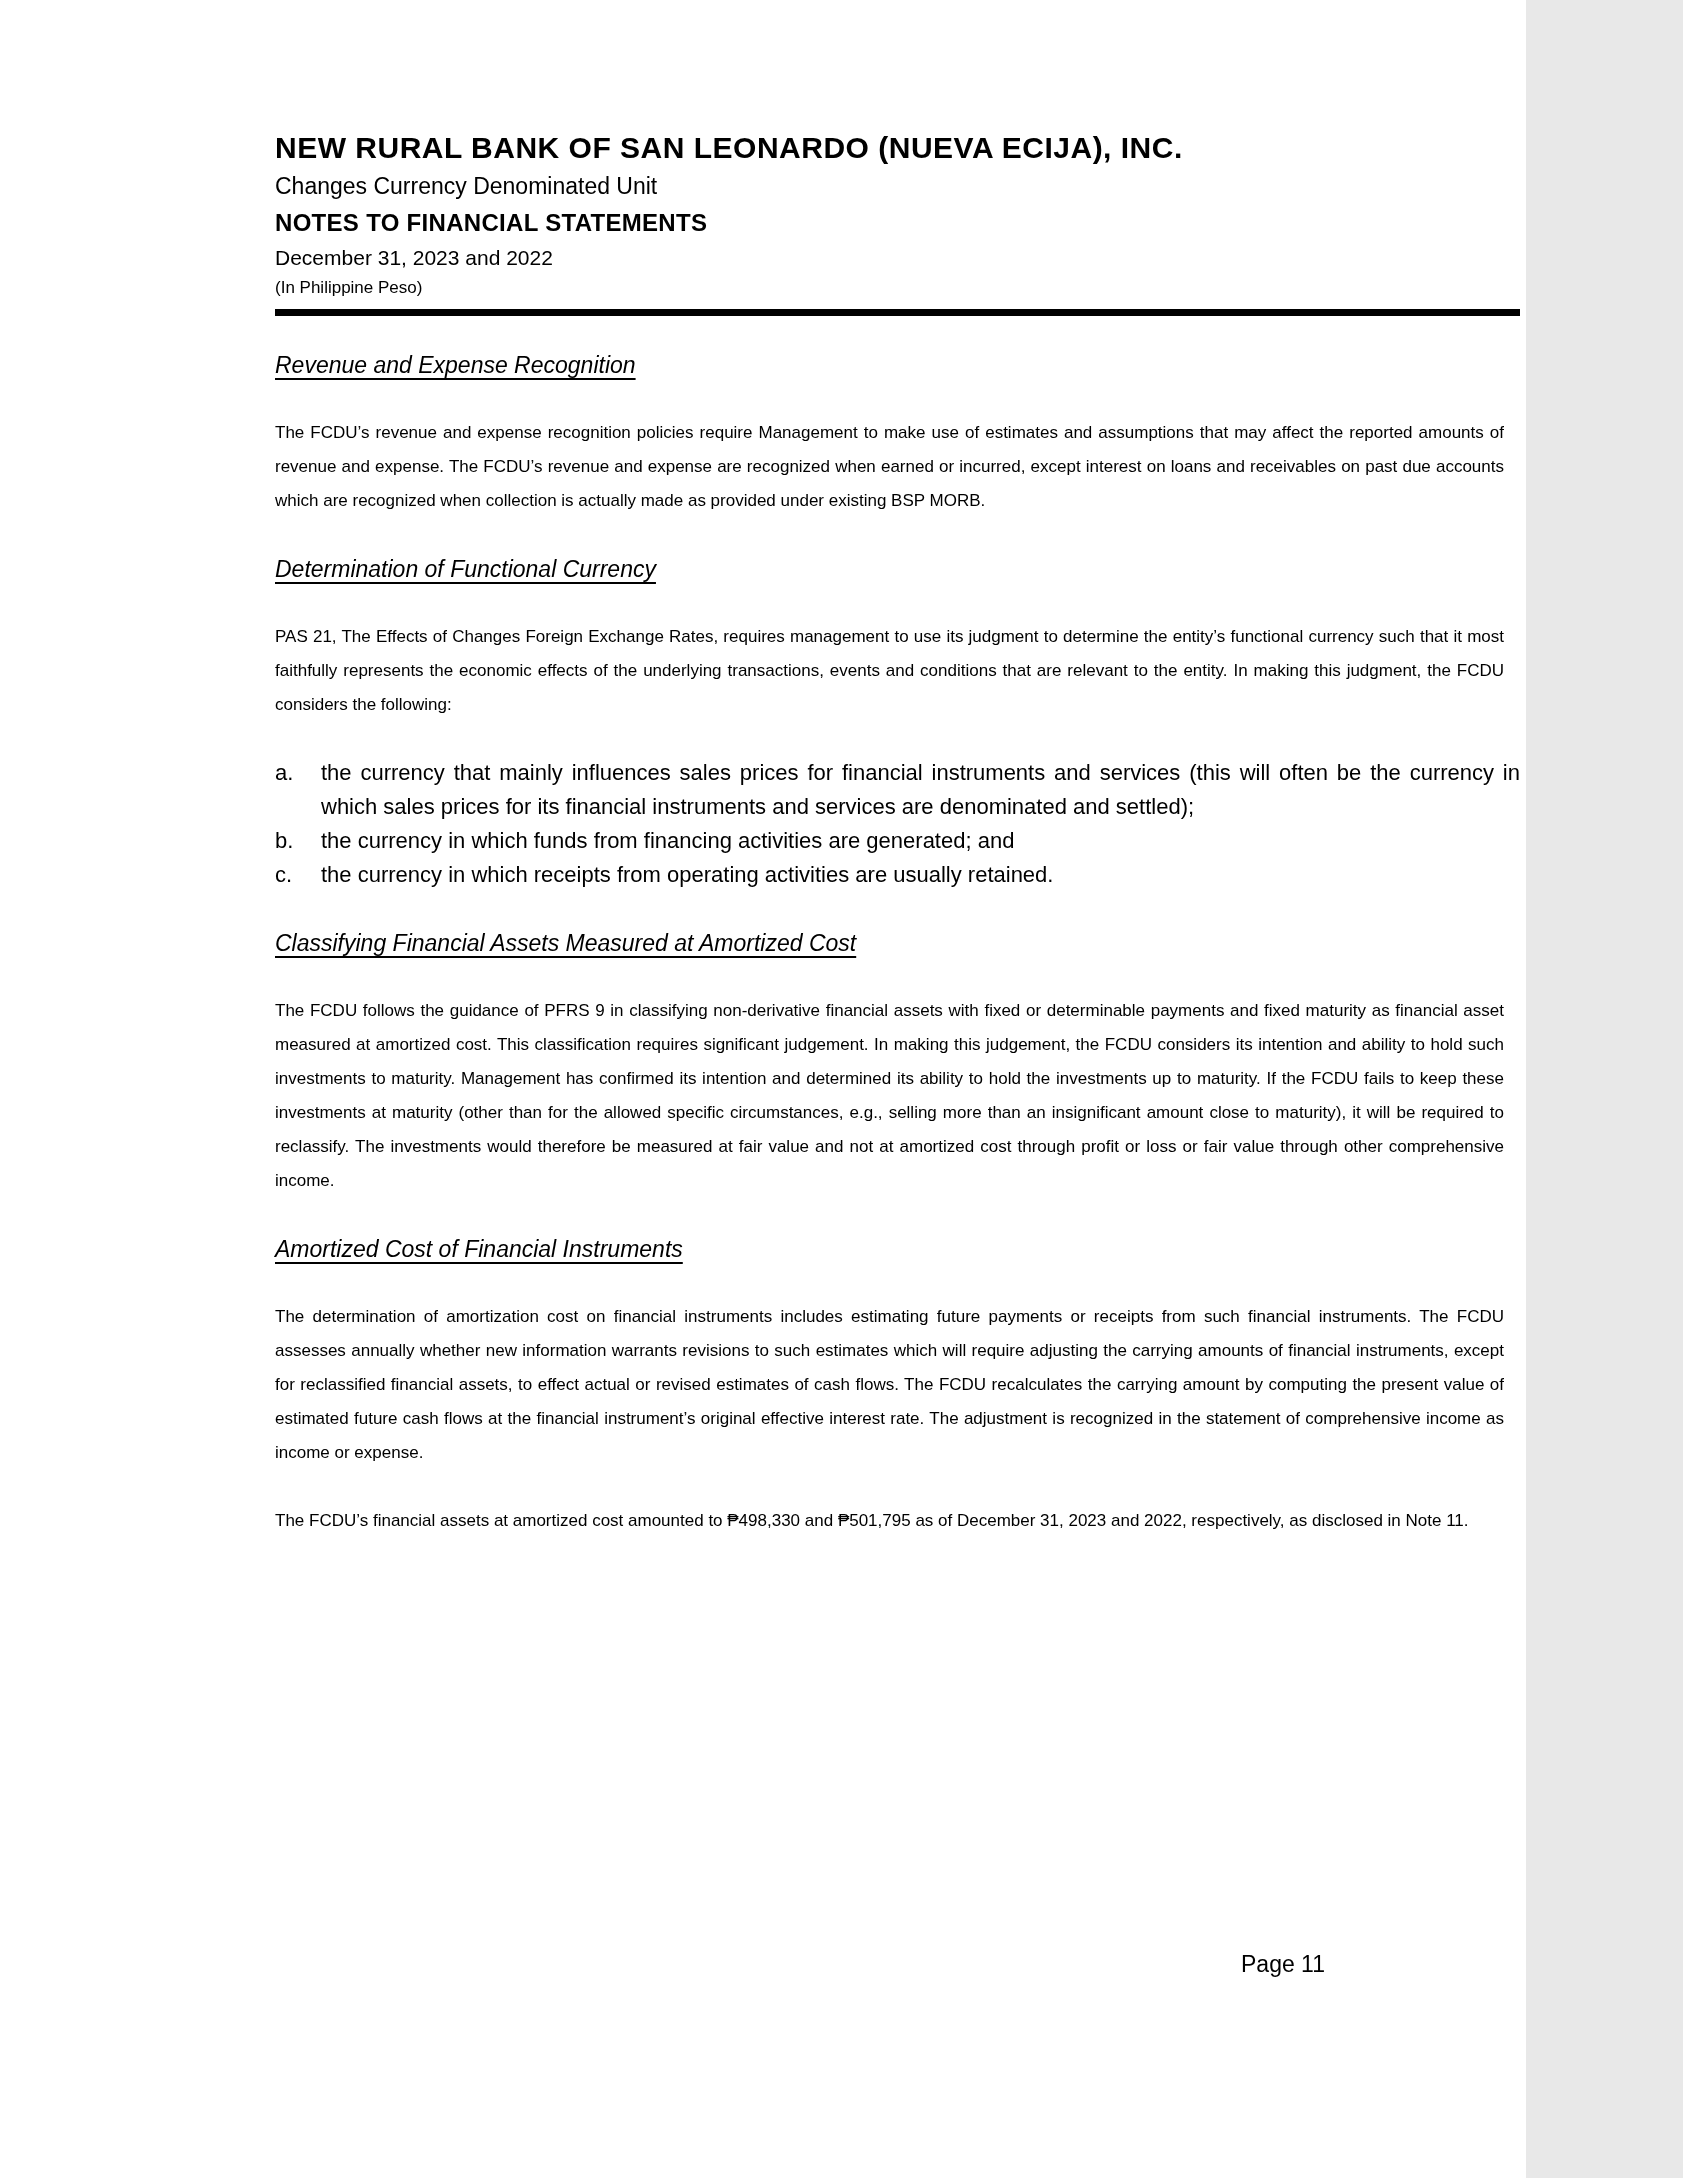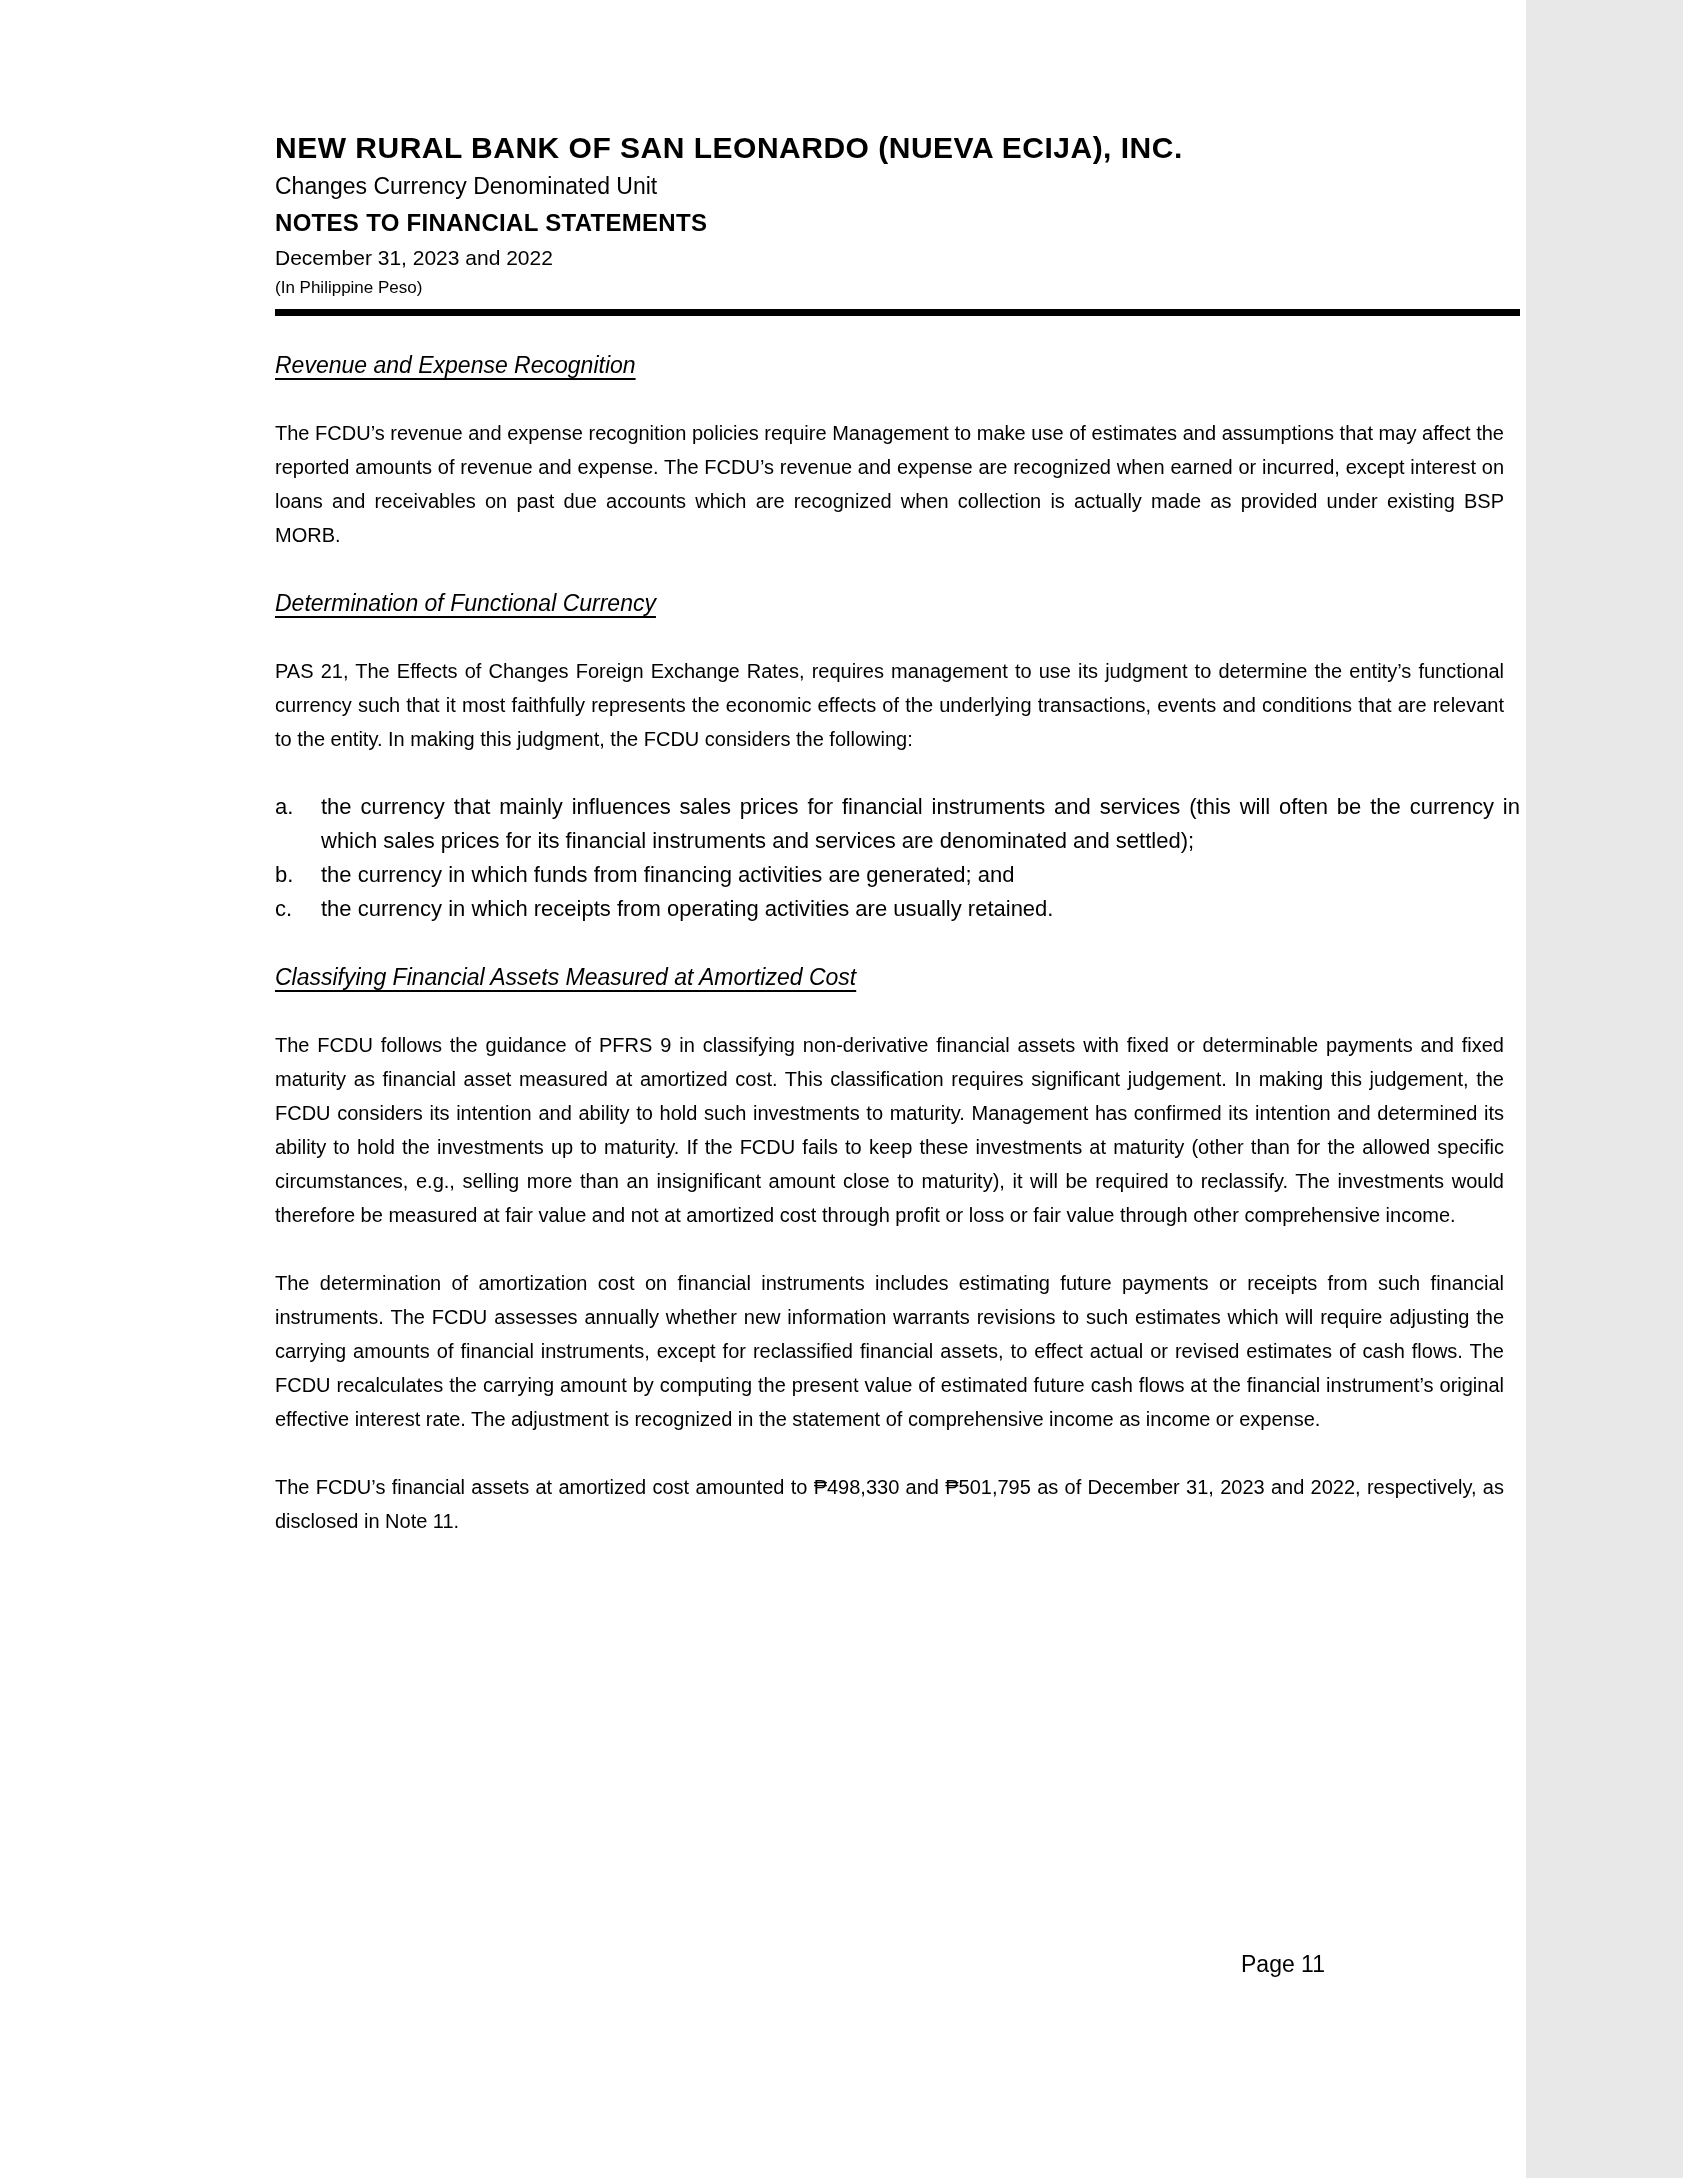--- a/index.html
+++ b/index.html
@@ -60,21 +60,21 @@
   h2.h-italic-underline {
     font-style: italic;
     text-decoration: underline;
     text-decoration-thickness: 2px;
     text-underline-offset: 5px;
   }
   h2.h-bold {
     font-weight: bold;
   }
   p {
-    font-size: 20px;
+    font-size: 17px;
     line-height: 34px;
     text-align: justify;
     margin: 0 16px 34px 0;
   }
   .doc-list {
     margin: 0 0 34px 0;
   }
   .doc-list-item {
     position: relative;
     padding-left: 46px;
@@ -135,20 +135,21 @@
           </div>
         </div>
       </section>
 
       <section>
         <h2 class="h-italic-underline">Classifying Financial Assets Measured at Amortized Cost</h2>
         <p>The FCDU follows the guidance of PFRS 9 in classifying non-derivative financial assets with fixed or determinable payments and fixed maturity as financial asset measured at amortized cost. This classification requires significant judgement. In making this judgement, the FCDU considers its intention and ability to hold such investments to maturity. Management has confirmed its intention and determined its ability to hold the investments up to maturity. If the FCDU fails to keep these investments at maturity (other than for the allowed specific circumstances, e.g., selling more than an insignificant amount close to maturity), it will be required to reclassify. The investments would therefore be measured at fair value and not at amortized cost through profit or loss or fair value through other comprehensive income.</p>
       </section>
 
       <section>
+        <h2 class="h-italic-underline">Amortized Cost of Financial Instruments</h2>
         <p>The determination of amortization cost on financial instruments includes estimating future payments or receipts from such financial instruments. The FCDU assesses annually whether new information warrants revisions to such estimates which will require adjusting the carrying amounts of financial instruments, except for reclassified financial assets, to effect actual or revised estimates of cash flows. The FCDU recalculates the carrying amount by computing the present value of estimated future cash flows at the financial instrument’s original effective interest rate. The adjustment is recognized in the statement of comprehensive income as income or expense.</p>
         <p>The FCDU’s financial assets at amortized cost amounted to ₱498,330 and ₱501,795 as of December 31, 2023 and 2022, respectively, as disclosed in Note 11.</p>
       </section>
 
 
     </main>
   </div>
 
   <div class="page-number">Page 11</div>
 </div>

